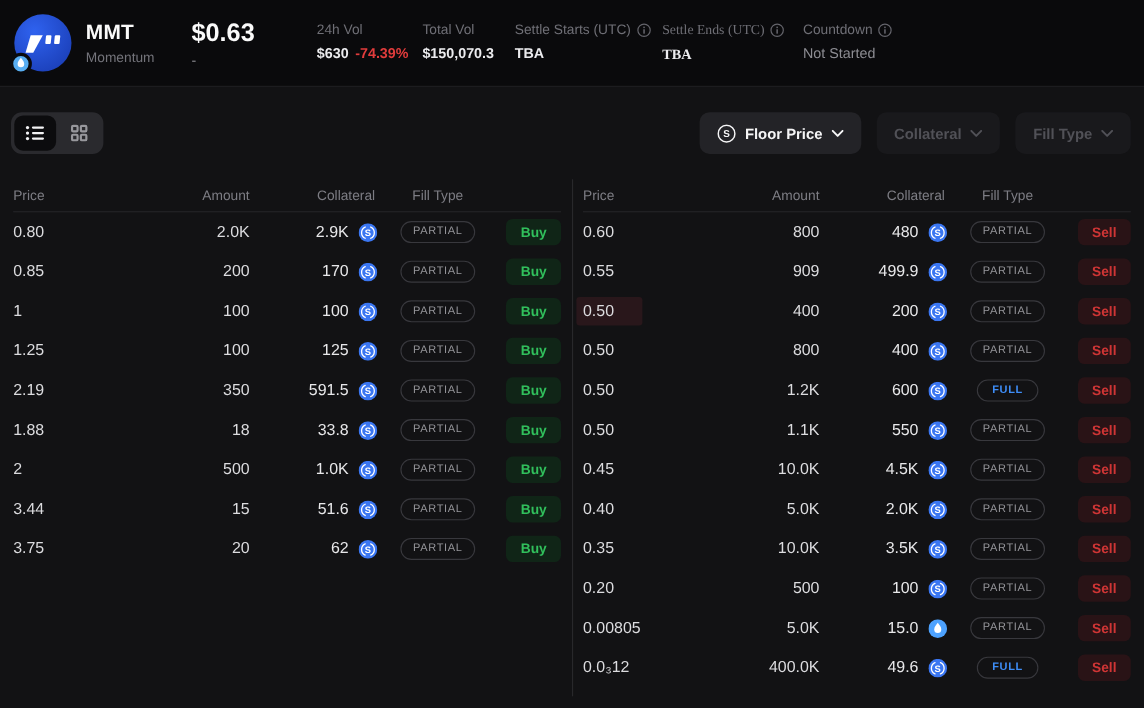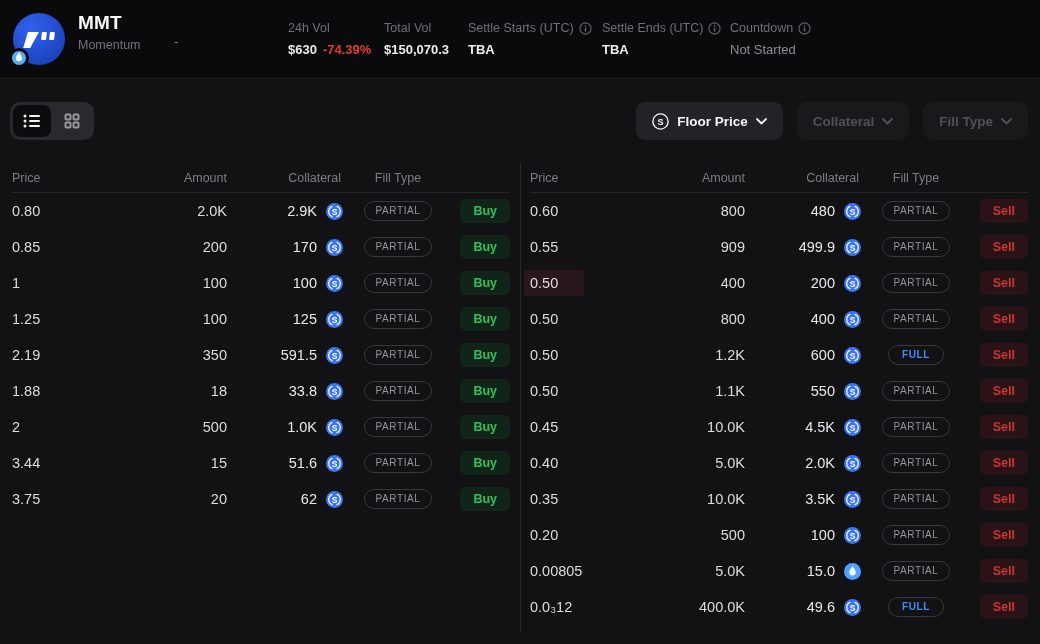--- a/index.html
+++ b/index.html
@@ -11,42 +11,42 @@
     -webkit-font-smoothing:antialiased;
   }
 
   
   .hdr {
     height:79px; background:#0a0a0c;
     border-bottom:1px solid #1f1f22;
     display:flex; align-items:center;
     padding:0 16px 0 12px;
   }
-  .token { display:flex; align-items:flex-start; width:148px; }
+  .token { display:flex; align-items:center; width:148px; }
   .logo-wrap { position:relative; width:54px; height:54px; flex:none; }
   .logo-badge {
     position:absolute; left:-3px; bottom:-2px;
     width:20px; height:20px; border-radius:50%;
     background:#58aef2; border:3px solid #0a0a0c;
     display:flex; align-items:center; justify-content:center;
   }
   .token-names { margin-left:12px; }
   .token-symbol { font-size:19px; font-weight:bold; color:#fafafa; letter-spacing:.2px; }
   .token-name { font-size:12.5px; color:#73737a; margin-top:4px; }
 
   .price-block { width:100px; margin-left:14px; }
   .price-main { font-size:23px; font-weight:bold; color:#fafafa; }
   .price-sub { font-size:13px; color:#8a8a90; margin-top:4px; }
 
   .stats { display:flex; gap:0; margin-left:14px; }
   .stat { }
   .stat:nth-child(1){ min-width:96px; }
   .stat:nth-child(2){ min-width:84px; }
   .stat:nth-child(3){ min-width:134px; }
-  .stat:nth-child(4){ min-width:128px; }
+  .stat:nth-child(4){ min-width:128px;font-family:Liberation Serif, serif; }
   .stat:nth-child(5){ min-width:100px; }
   .stat-label { font-size:12.5px; color:#6f6f76; display:flex; align-items:center; gap:5px; }
   .stat-value { font-size:13px; font-weight:bold; color:#ececef; margin-top:7px; display:flex; gap:6px; }
   .stat-value.muted { color:#8d8d93; font-weight:normal; }
   .delta-neg { color:#e13c3c; font-weight:bold; }
 
   
   .toolbar {
     margin:23px 12px 0 10px;
     display:flex; align-items:center; justify-content:space-between;
@@ -142,20 +142,21 @@
           </svg>
       </span>
     </div>
     <div class="token-names">
       <div class="token-symbol">MMT</div>
       <div class="token-name">Momentum</div>
     </div>
   </div>
 
   <div class="price-block">
+    <div class="price-main">$0.63</div>
     <div class="price-sub">-</div>
   </div>
 
   <div class="stats" id="stats">
       <div class="stat">
         <div class="stat-label">
           <span>24h Vol</span>
         </div>
      <div class="stat-value">
        <span>$630</span>

